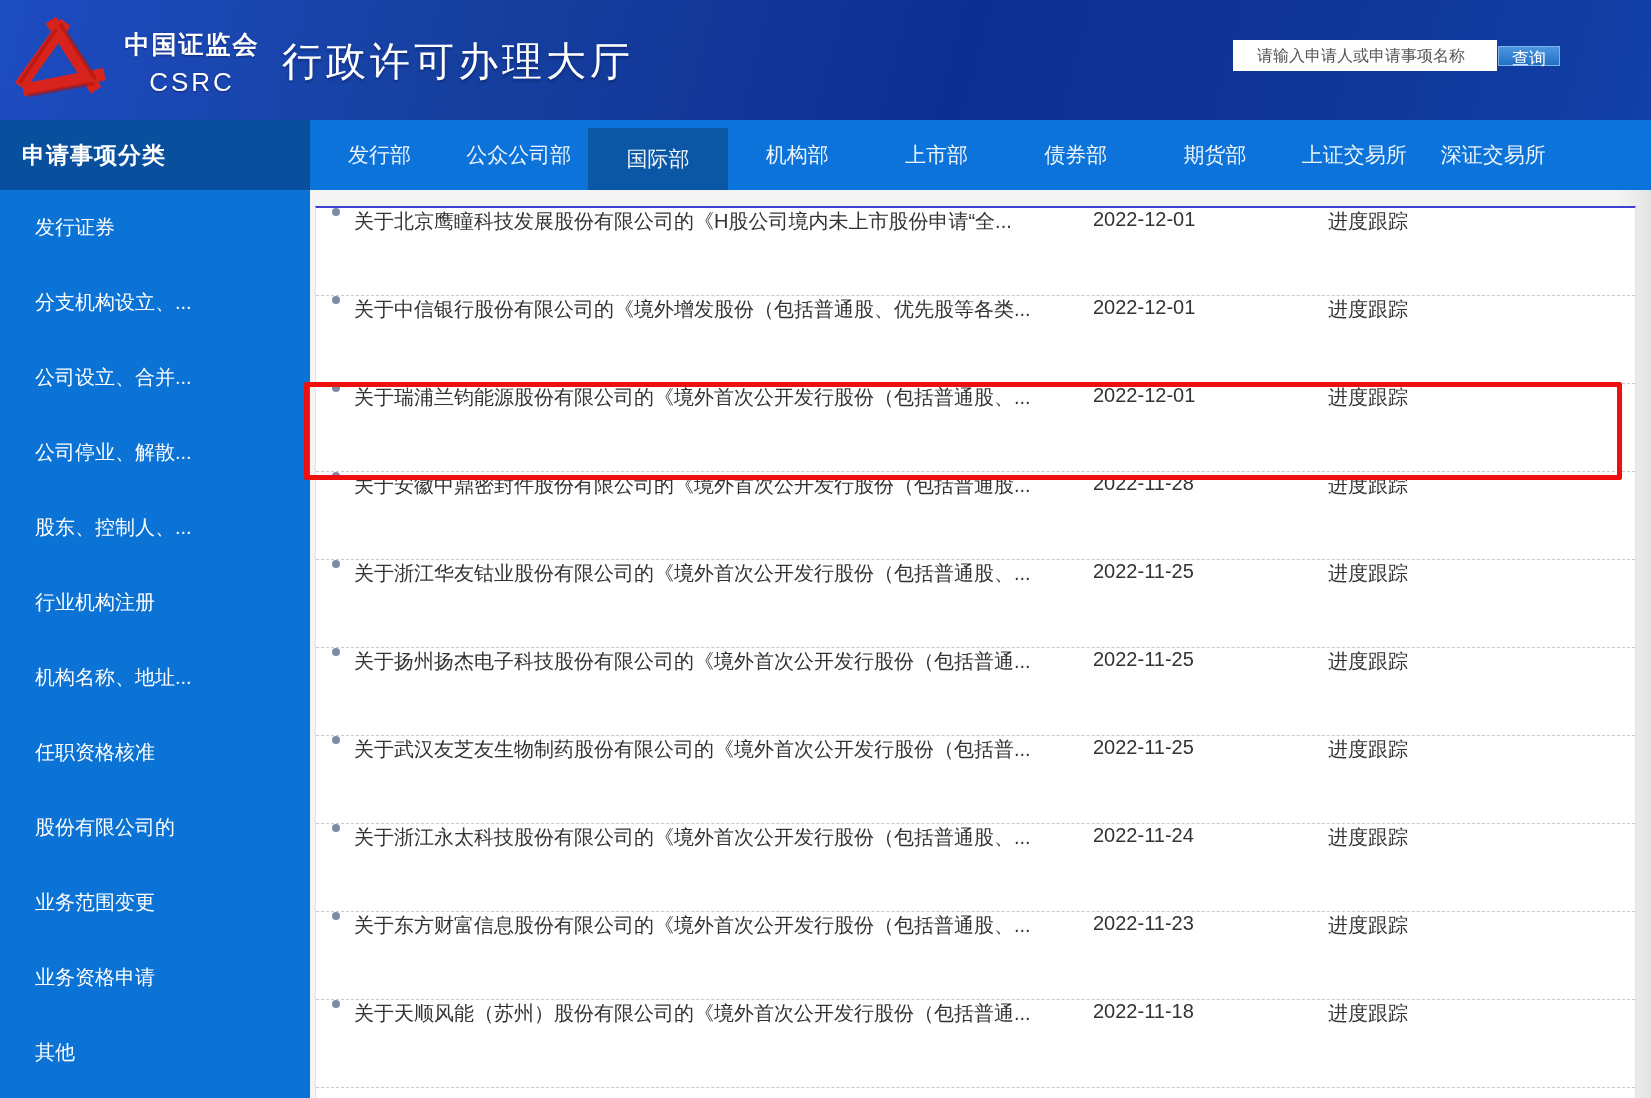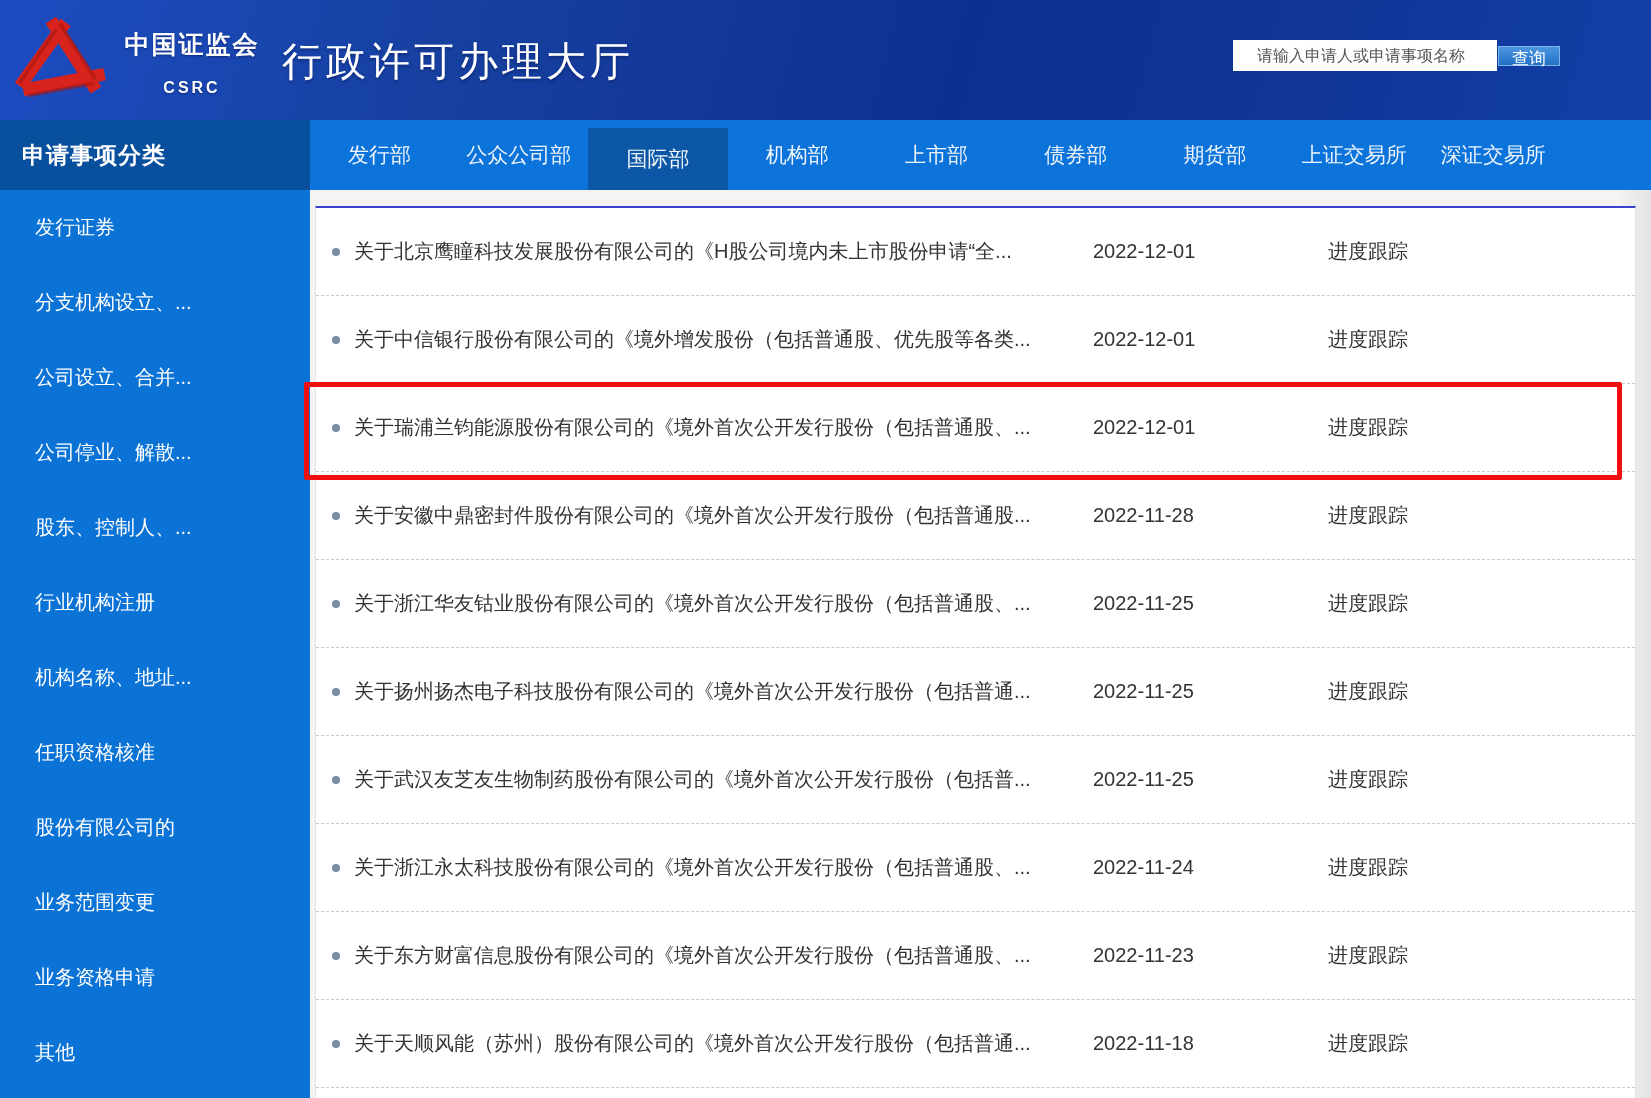--- a/index.html
+++ b/index.html
@@ -5,21 +5,21 @@
   * { margin:0; padding:0; box-sizing:border-box; }
   body { font-family: "Liberation Sans", "DejaVu Sans", sans-serif; }
   .page { position:relative; width:1651px; height:1098px; overflow:hidden; background:#f4f4f4; }
 
   
   .banner { position:absolute; left:0; top:0; width:1651px; height:120px;
     background:linear-gradient(105deg, #1d4cc2 0%, #16409f 28%, #0e2f92 58%, #0f3697 80%, #1240a8 100%); }
   .logo-wrap { position:absolute; left:8px; top:6px; width:104px; height:108px; display:flex; align-items:center; justify-content:center; }
   .org-block { position:absolute; left:112px; top:28px; width:160px; text-align:center; color:#fff; }
   .org-cn { font-size:25px; font-weight:bold; letter-spacing:2px; text-shadow:0 1px 2px rgba(0,0,40,.4); }
-  .org-en { font-size:16px; font-weight:bold; letter-spacing:3px; margin-top:18px; text-shadow:0 1px 2px rgba(0,0,40,.4); }
+  .org-en { font-size:26px; font-weight:normal; letter-spacing:3px; margin-top:6px; text-shadow:0 1px 2px rgba(0,0,40,.4); }
   .site-title { position:absolute; left:282px; top:34px; color:#fff; font-size:40px; font-weight:500; letter-spacing:4px; text-shadow:0 2px 3px rgba(0,0,50,.35); }
   .search-box { position:absolute; right:91px; top:40px; display:flex; align-items:center; }
   .search-box input { width:264px; height:31px; border:none; outline:none; padding:0 24px; font-size:16px; color:#333; background:#fff; }
   .search-box input::placeholder { color:#555; }
   .search-btn { width:62px; height:20px; margin-left:1px; background:linear-gradient(180deg,#4c95e0 0%, #2270c4 100%);
     border:1px solid #7db4ec; color:#fff; font-size:17px; cursor:pointer; }
 
   
   .sidebar { position:absolute; left:0; top:120px; width:310px; bottom:0; background:#0b72d6; }
   .sidebar-head { height:70px; background:#084f9e; color:#fff; font-size:23px; font-weight:bold;
@@ -34,21 +34,21 @@
   .nav-tab { flex:1; display:flex; align-items:center; justify-content:center;
     color:#eef4fb; font-size:21px; cursor:pointer; }
   .nav-tab.active { background:#0b57a5; margin-top:8px; }
 
   
   .content { position:absolute; left:310px; top:190px; right:0; bottom:0;
     background:linear-gradient(to right, #f4f4f4 0%, #f4f4f4 97.5%, #e3e3e3 100%); }
   .list { position:relative; margin:16px 15px 0 5px; background:#fff;
     border-top:2px solid #3e3ed2; border-left:1px solid #e4e4e4; border-right:1px solid #e4e4e4;
     min-height:892px; }
-  .row { position:relative; height:88px; display:flex; align-items:center;
+  .row { position:relative; height:88px; display:flex; 
     padding:0 221px 0 16px; border-bottom:1px dashed #c9c9c9; }
   .bullet { width:8px; height:8px; border-radius:50%; background:#7c8ca4; flex:none; margin-right:14px; }
   .row-title { flex:1; font-size:20px; color:#333; white-space:nowrap; overflow:hidden; text-overflow:ellipsis; cursor:pointer; }
   .row-date { flex:none; width:110px; font-size:20px; color:#333; }
   .row-action { flex:none; width:86px; margin-left:125px; font-size:20px; color:#333; cursor:pointer; }
   .red-overlay { display:none; }
   .row.highlighted .red-overlay { display:block; position:absolute; left:-12px; right:13px; top:-2px; bottom:-9px;
     border:5px solid #f00f0f; border-radius:2px; z-index:5; pointer-events:none; }
 </style>
 </head>

